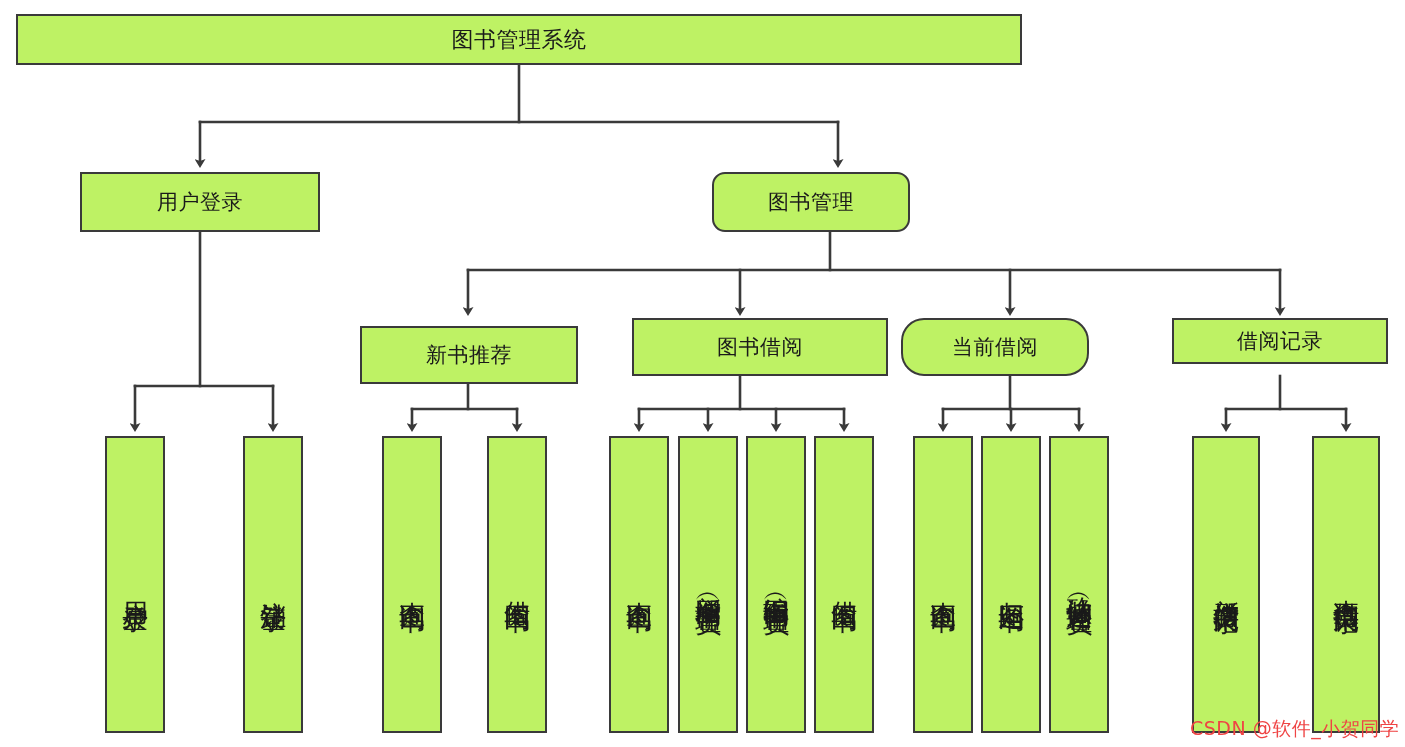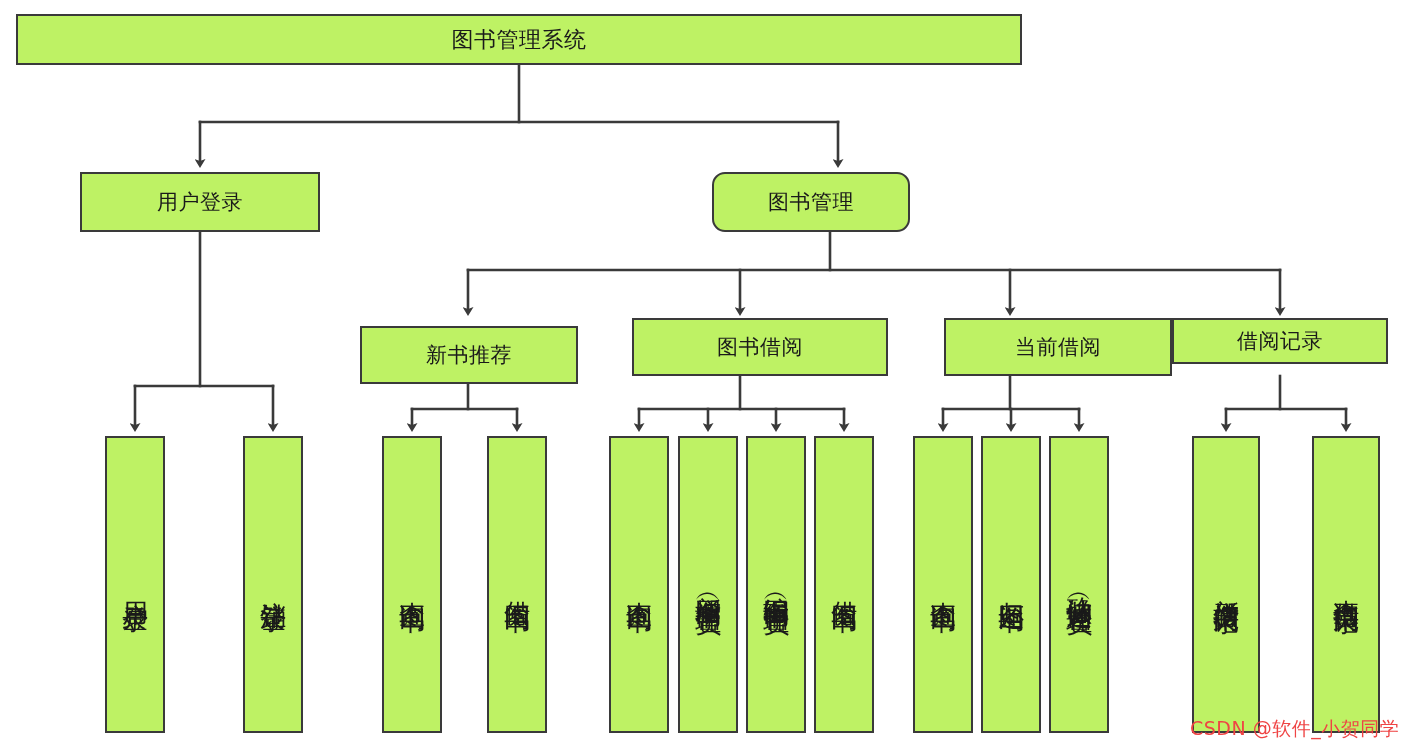--- a/index.html
+++ b/index.html
@@ -134,21 +134,21 @@
   </div>
 
   <div class="node h" style="left:360px; top:318px; width:218px; height:58px;margin-top:8px;">
     <span class="lbl">新书推荐</span>
   </div>
 
   <div class="node h" style="left:632px; top:318px; width:256px; height:58px;">
     <span class="lbl">图书借阅</span>
   </div>
 
-  <div class="node h" style="left:944px; top:318px; width:228px; height:58px;">
+  <div class="node h" style="left:901px; top:318px; width:188px; height:58px;border-radius:23px;">
     <span class="lbl">当前借阅</span>
   </div>
 
   <div class="node h" style="left:1172px; top:318px; width:216px; height:46px;">
     <span class="lbl">借阅记录</span>
   </div>
 
   <div class="node v" style="left:105px; top:436px; width:60px; height:297px;">
     <span class="lbl">用户登录</span>
   </div>

